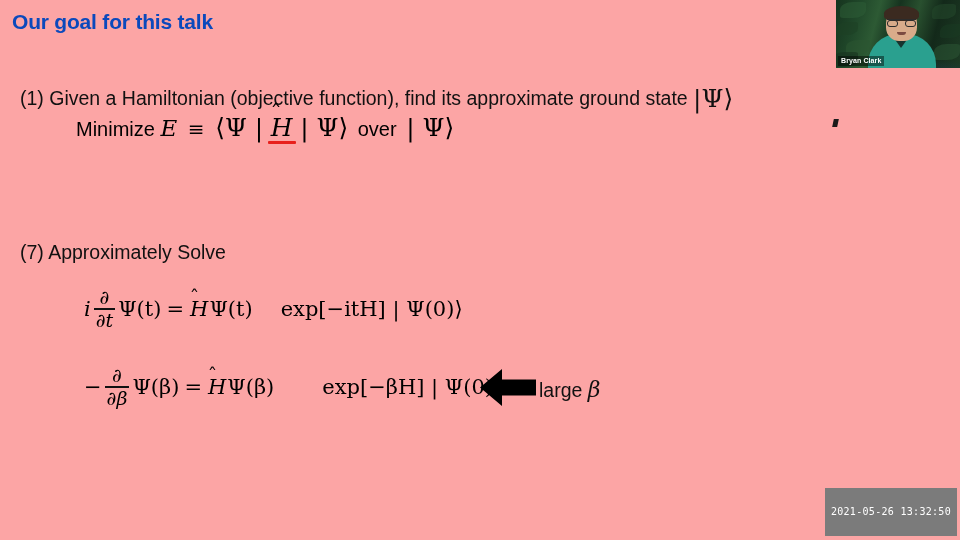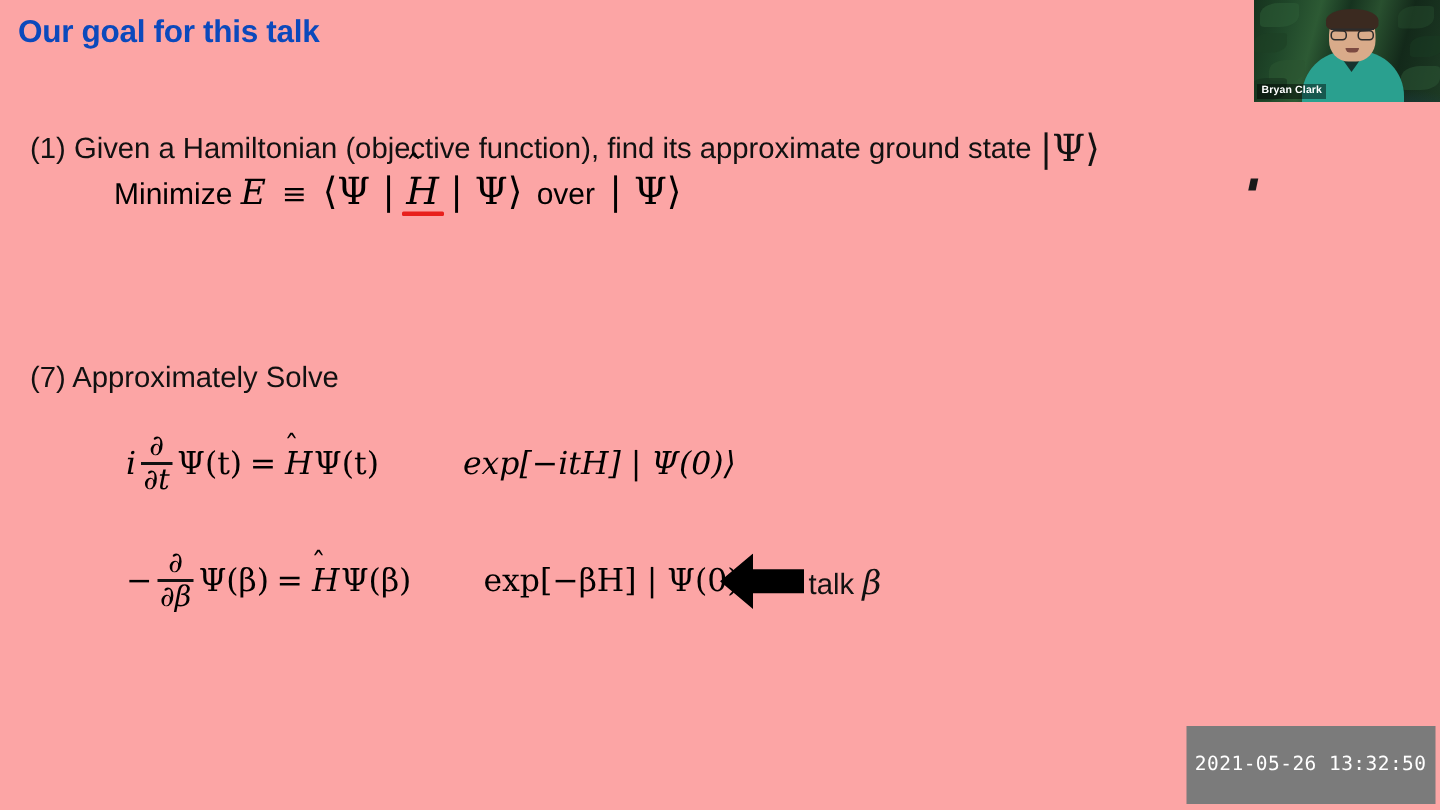--- a/index.html
+++ b/index.html
@@ -106,21 +106,21 @@
     align-items: center;
     white-space: nowrap;
     font-family: "DejaVu Serif", "Liberation Serif", serif;
     font-size: 21px;
   }
   #eq-row-1 { left: 84px; top: 288px; }
   #eq-row-2 { left: 84px; top: 366px; }
 
   .eq-left  { display: inline-flex; align-items: center; }
   .eq-right { display: inline-flex; align-items: center; }
-  #eq-row-1 .eq-right { margin-left: 56px; font-style: italic; }
+  #eq-row-1 .eq-right { margin-left: 28px; }
   #eq-row-2 .eq-right { margin-left: 48px; }
 
   
   .frac {
     display: inline-flex;
     flex-direction: column;
     align-items: center;
     justify-content: center;
     vertical-align: middle;
     margin: 0 3px;
@@ -318,21 +318,21 @@
 
   
   #timestamp {
     position: absolute;
     right: 3px;
     bottom: 4px;
     padding: 18px 6px;
     background: #7b7b7b;
     color: #ffffff;
     font-family: "DejaVu Sans Mono", monospace;
-    font-size: 13px;
+    font-size: 10px;
     letter-spacing: 0.3px;
     line-height: 1.25;
     white-space: nowrap;
   }
 </style>
 </head>
 <body>
 
 <div class="slide">
 
@@ -398,21 +398,21 @@
     </span>
     <span class="eq-right math">exp[−βH] | Ψ(0)⟩</span>
   </div>
 
   <svg id="big-arrow" viewBox="0 0 56 37">
     <polygon points="0,18.5 22,0 22,10.5 56,10.5 56,26.5 22,26.5 22,37" fill="#000000"></polygon>
   </svg>
 
   <div id="arrow-note">
     <div>
-      <span>talk</span>
+      <span>large</span>
       <span class="beta">β</span>
     </div>
   </div>
 
   <div id="pointer-artifact"></div>
 
 </div>
 
 <div id="webcam-overlay">
   <div id="webcam-backdrop">

